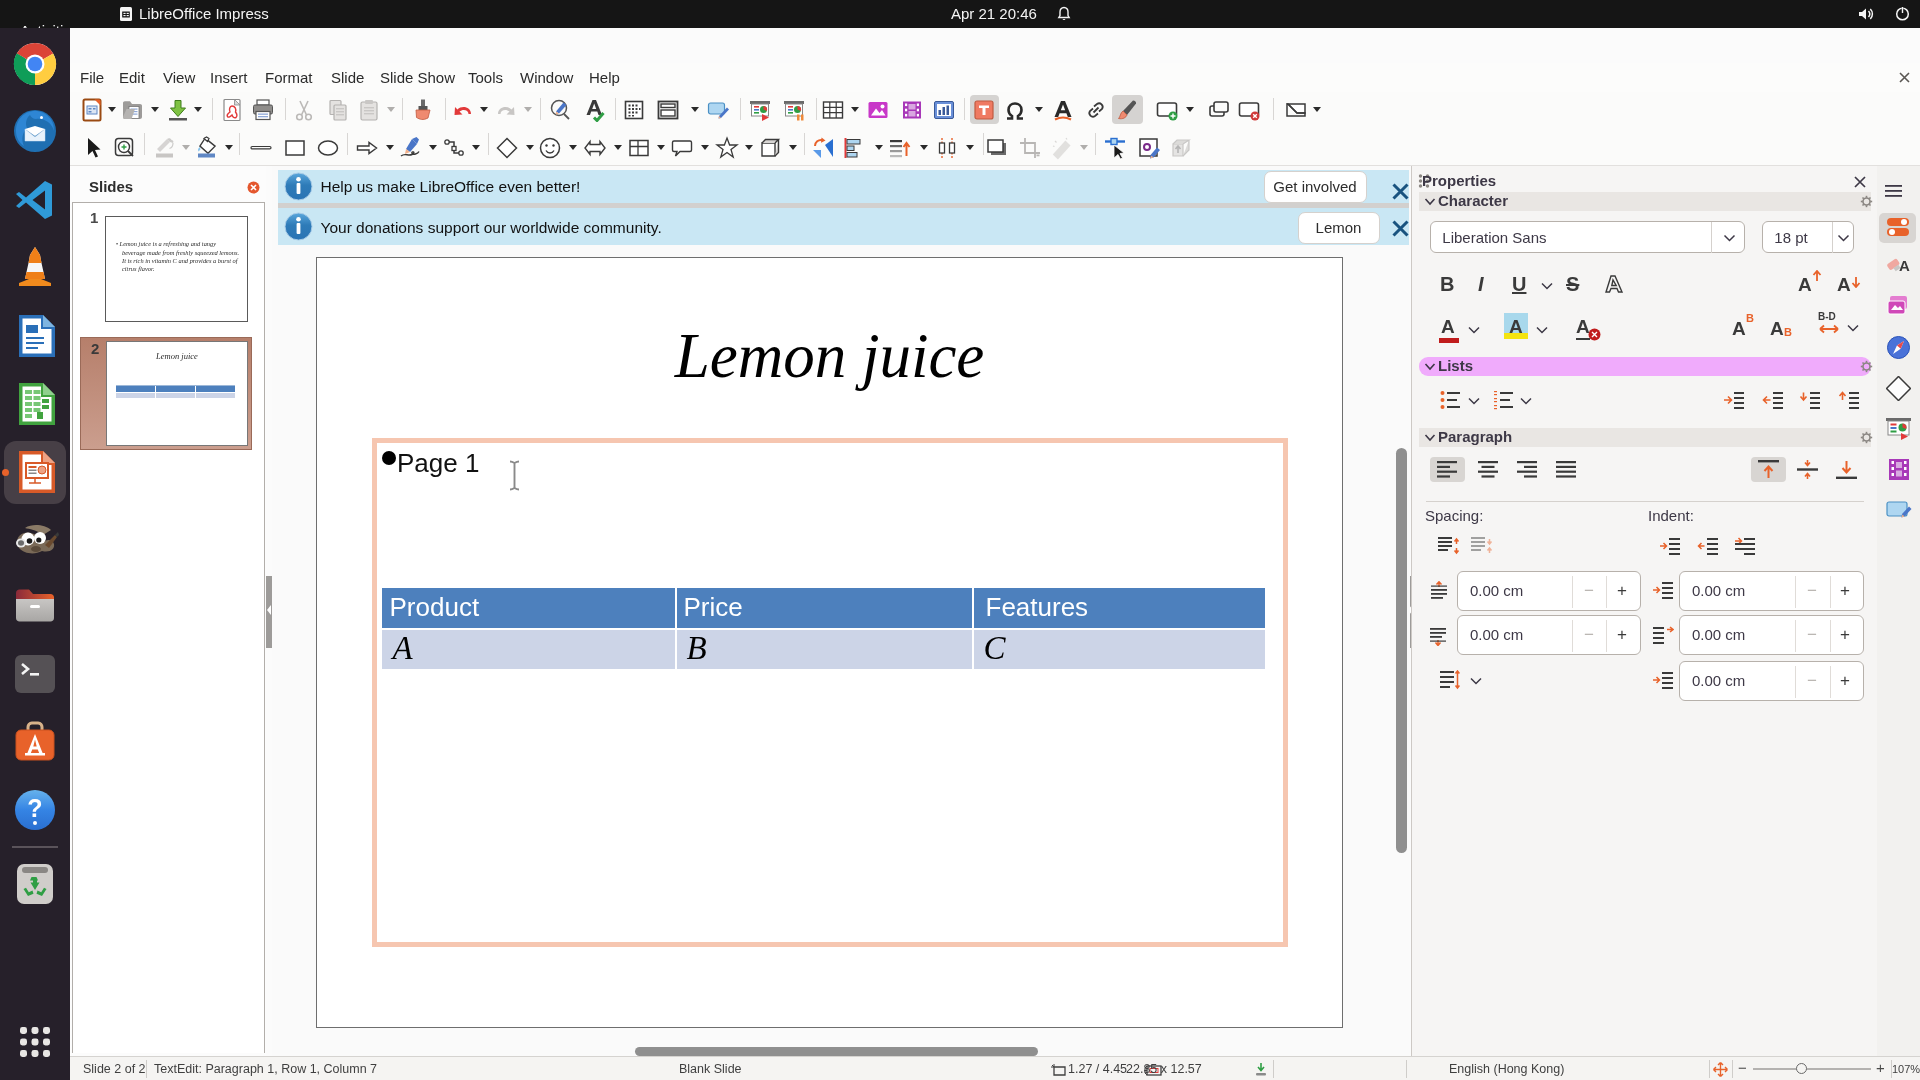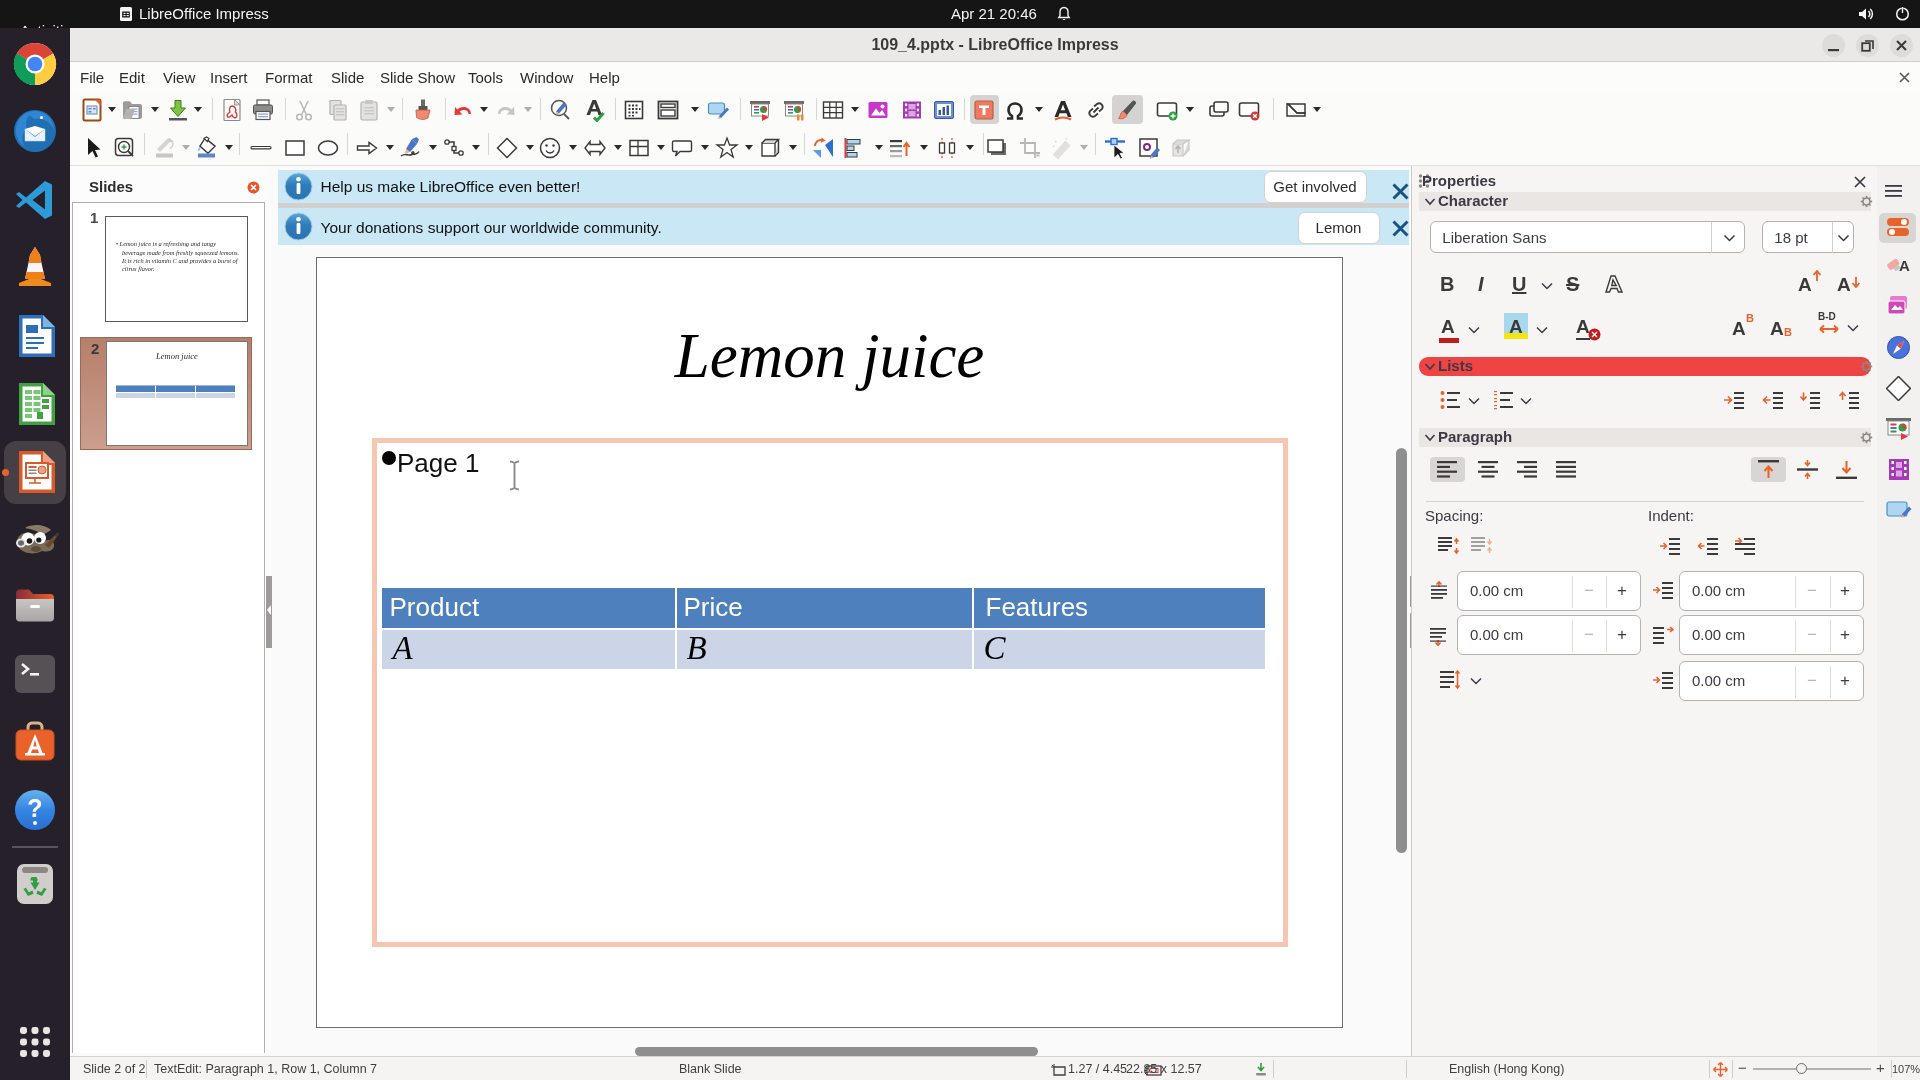--- a/index.html
+++ b/index.html
@@ -226,36 +226,20 @@
         <rect x="13.5" y="13.5" width="7" height="7" rx="2.4"></rect>
         <rect x="25" y="13.5" width="7" height="7" rx="2.4"></rect>
         <rect x="2" y="25" width="7" height="7" rx="2.4"></rect>
         <rect x="13.5" y="25" width="7" height="7" rx="2.4"></rect>
         <rect x="25" y="25" width="7" height="7" rx="2.4"></rect>
       </g>
     </svg>
 
 </div>
 <div id="win">
-  <div id="titlebar">
-      <div class="title">109_4.pptx - LibreOffice Impress</div>
-    <div class="winbtn" style="left:1752px;"></div>
-    <svg class="abs" style="left:1752px;top:6px;" width="23" height="23">
-        <rect x="6" y="15" width="11" height="2.2" fill="#3b3934"></rect>
-      </svg>
-    <div class="winbtn" style="left:1786px;"></div>
-    <svg class="abs" style="left:1786px;top:6px;" width="23" height="23">
-        <path d="M9 7 L17 7 L17 15" fill="none" stroke="#3b3934" stroke-width="1.6"></path>
-        <rect x="6.2" y="9.2" width="7.6" height="7.6" fill="none" stroke="#3b3934" stroke-width="1.8"></rect>
-      </svg>
-    <div class="winbtn" style="left:1820px;"></div>
-    <svg class="abs" style="left:1820px;top:6px;" width="23" height="23">
-        <path d="M7 7 L16 16 M16 7 L7 16" stroke="#3b3934" stroke-width="2"></path>
-      </svg>
-  </div>
   <div id="menubar">
     <span style="left:10px;">File</span>
       <span style="left:49px;">Edit</span>
       <span style="left:93px;">View</span>
       <span style="left:140px;">Insert</span>
       <span style="left:195px;">Format</span>
       <span style="left:261px;">Slide</span>
       <span style="left:310px;">Slide Show</span>
       <span style="left:398px;">Tools</span>
       <span style="left:450px;">Window</span>
@@ -840,21 +824,21 @@
     <div class="abs" style="left:334px;top:146px;font-weight:bold;font-size:11px;color:#e8622a;">B</div>
     <div class="abs" style="left:358px;top:152px;font-weight:bold;font-size:19px;color:#3a3a3a;">A</div>
     <div class="abs" style="left:372px;top:160px;font-weight:bold;font-size:11px;color:#e8622a;">B</div>
     <div class="abs" style="left:406px;top:145px;font-weight:bold;font-size:10px;color:#3a3a3a;">B-D</div>
     <svg class="abs" style="left:404px;top:158px;" width="26" height="10">
         <path d="M4 5 L22 5 M4 5 L8 1.5 M4 5 L8 8.5 M22 5 L18 1.5 M22 5 L18 8.5" fill="none" stroke="#e8622a" stroke-width="1.8"></path>
       </svg>
     <svg class="abs" style="left:435px;top:158px;" width="12" height="8">
         <path d="M1 1.5 L6 6.5 L11 1.5" fill="none" stroke="#3d3846" stroke-width="1.5"></path>
       </svg>
-    <div class="abs" style="left:7px;top:190.6px;width:452px;height:19px;background:#ef4444;border-radius:9px;">
+    <div class="abs" style="left:7px;top:190.6px;width:452px;height:19px;background:#f0abfc;border-radius:9px;">
       <svg class="abs" style="left:5px;top:5px;" width="12" height="9">
           <path d="M1.5 2 L6 7 L10.5 2" fill="none" stroke="#3d3846" stroke-width="1.6"></path>
         </svg>
       <div class="abs" style="left:19px;top:0px;font-weight:bold;font-size:15px;">Lists</div>
       <svg class="abs" style="left:441px;top:3px;" width="13" height="13" viewBox="0 0 24 24">
           <circle cx="12" cy="12" r="6.5" fill="none" stroke="#8a8682" stroke-width="3"></circle>
           <g stroke="#8a8682" stroke-width="3">
             <path d="M12 1.5 L12 5"></path>
             <path d="M12 19 L12 22.5"></path>
             <path d="M1.5 12 L5 12"></path>

